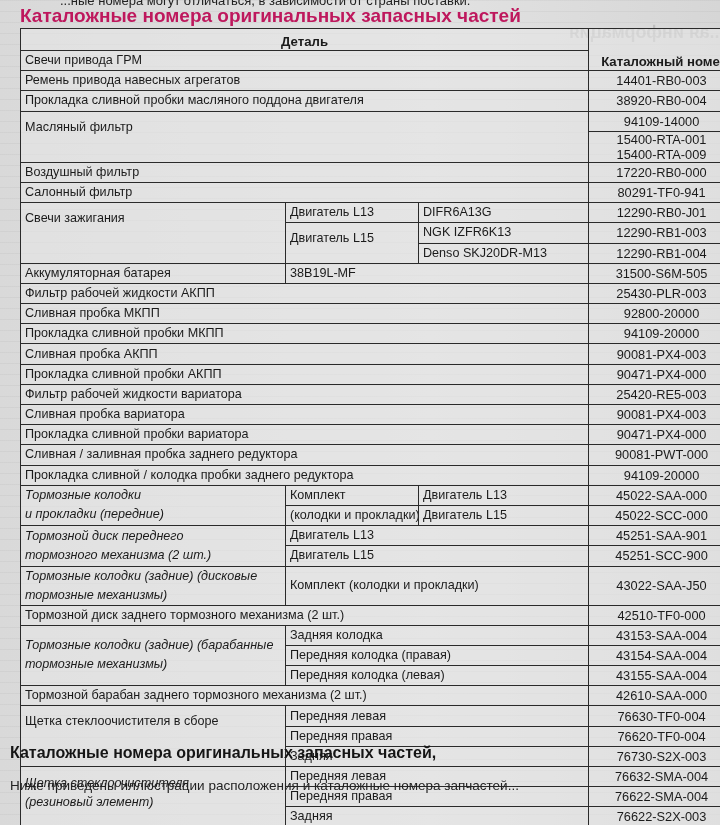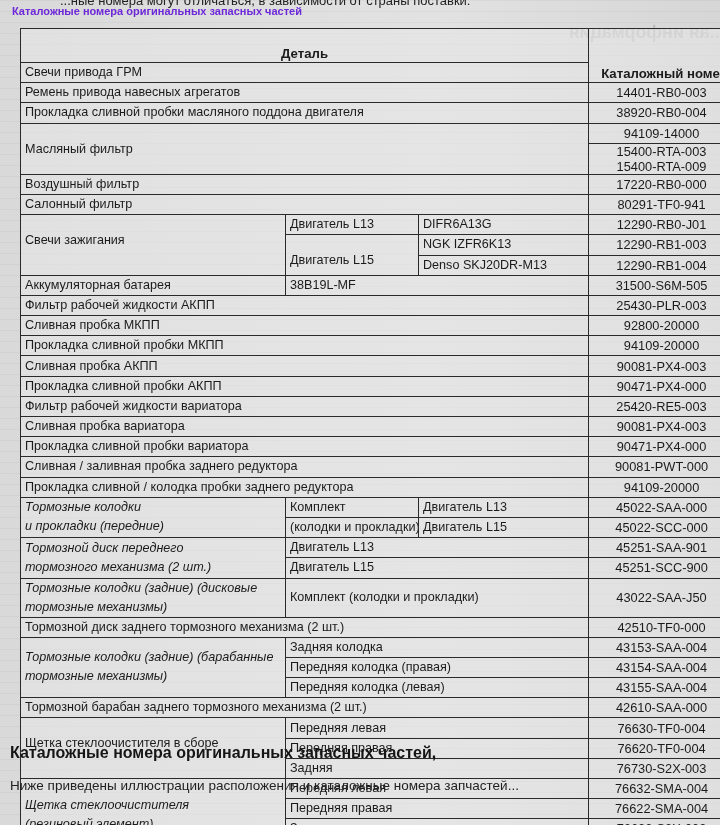--- a/index.html
+++ b/index.html
@@ -11,36 +11,36 @@
   .page-bg {
     position:absolute; inset:0;
     background:
       repeating-linear-gradient(180deg, rgba(0,0,0,0.035) 0 1px, transparent 1px 11px),
       linear-gradient(90deg,#d9d9d9,#e2e2e2 60%,#d6d6d6);
   }
   .top-cut {
     position:absolute; left:60px; top:-7px; font-size:13px; color:#222; white-space:nowrap;
   }
   .table-title {
-    position:absolute; left:12px; top:5px; font-size:11px; font-weight:bold; color:#6d28d9; white-space:nowrap;
+    position:absolute; left:20px; top:5px; font-size:19px; font-weight:bold; color:#be185d; white-space:nowrap;
   }
   .tbl {
     position:absolute; left:20px; top:28px; width:720px;
     border-collapse:collapse; table-layout:fixed;
     font-size:12.6px; background:rgba(232,232,232,0.55);
   }
   .tbl td, .tbl th {
     border:1.4px solid #2a2a2a; padding:0 4px; height:19.2px; line-height:17px;
     vertical-align:middle; white-space:nowrap; overflow:hidden; color:#1b1b1b;
   }
   .tbl th { font-weight:bold; font-size:13.2px; }
-  .tbl th.h-detail { text-align:center; height:16px; border-bottom:none; padding-top:16px; }
+  .tbl th.h-detail { text-align:center; height:16px; border-bottom:none; padding-top:4px; }
   .tbl th.h-cat { text-align:center; vertical-align:bottom; }
   .tbl td.cat { text-align:center; font-size:12.8px; padding-right:10px; }
-  .tbl td.top { vertical-align:top; padding-top:17px; }
+  .tbl td.top { vertical-align:top; padding-top:7px; }
   .tbl td.wrap { white-space:normal; line-height:19px;font-style:italic; }
   .bottom-title {
     position:absolute; left:10px; top:743px; font-size:16px; font-weight:bold; line-height:20px; color:#151515; white-space:nowrap;text-align:right;
   }
   .bottom-sub {
     position:absolute; left:10px; top:778px; font-size:13.5px; color:#222; white-space:nowrap;
   }
   .ghost {
     position:absolute; right:-4px; top:22px; font-size:18px; font-weight:bold; color:rgba(0,0,0,0.12);
     transform:scaleX(-1); white-space:nowrap;
@@ -75,21 +75,21 @@
   </tr>
   <tr>
     <td colspan="3">Прокладка сливной пробки масляного поддона двигателя</td>
     <td class="cat">38920-RB0-004</td>
   </tr>
   <tr>
     <td colspan="3" rowspan="2" class="top">Масляный фильтр</td>
     <td class="cat">94109-14000</td>
   </tr>
   <tr>
-    <td class="cat" style="line-height:15px"><span>15400-RTA-003</span><br><span>15400-RTA-009</span></td>
+    <td class="cat" style="line-height:15px"><span>15400-RTA-001</span><br><span>15400-RTA-009</span></td>
   </tr>
   <tr>
     <td colspan="3">Воздушный фильтр</td>
     <td class="cat">17220-RB0-000</td>
   </tr>
   <tr>
     <td colspan="3">Салонный фильтр</td>
     <td class="cat">80291-TF0-941</td>
   </tr>
   <tr>

